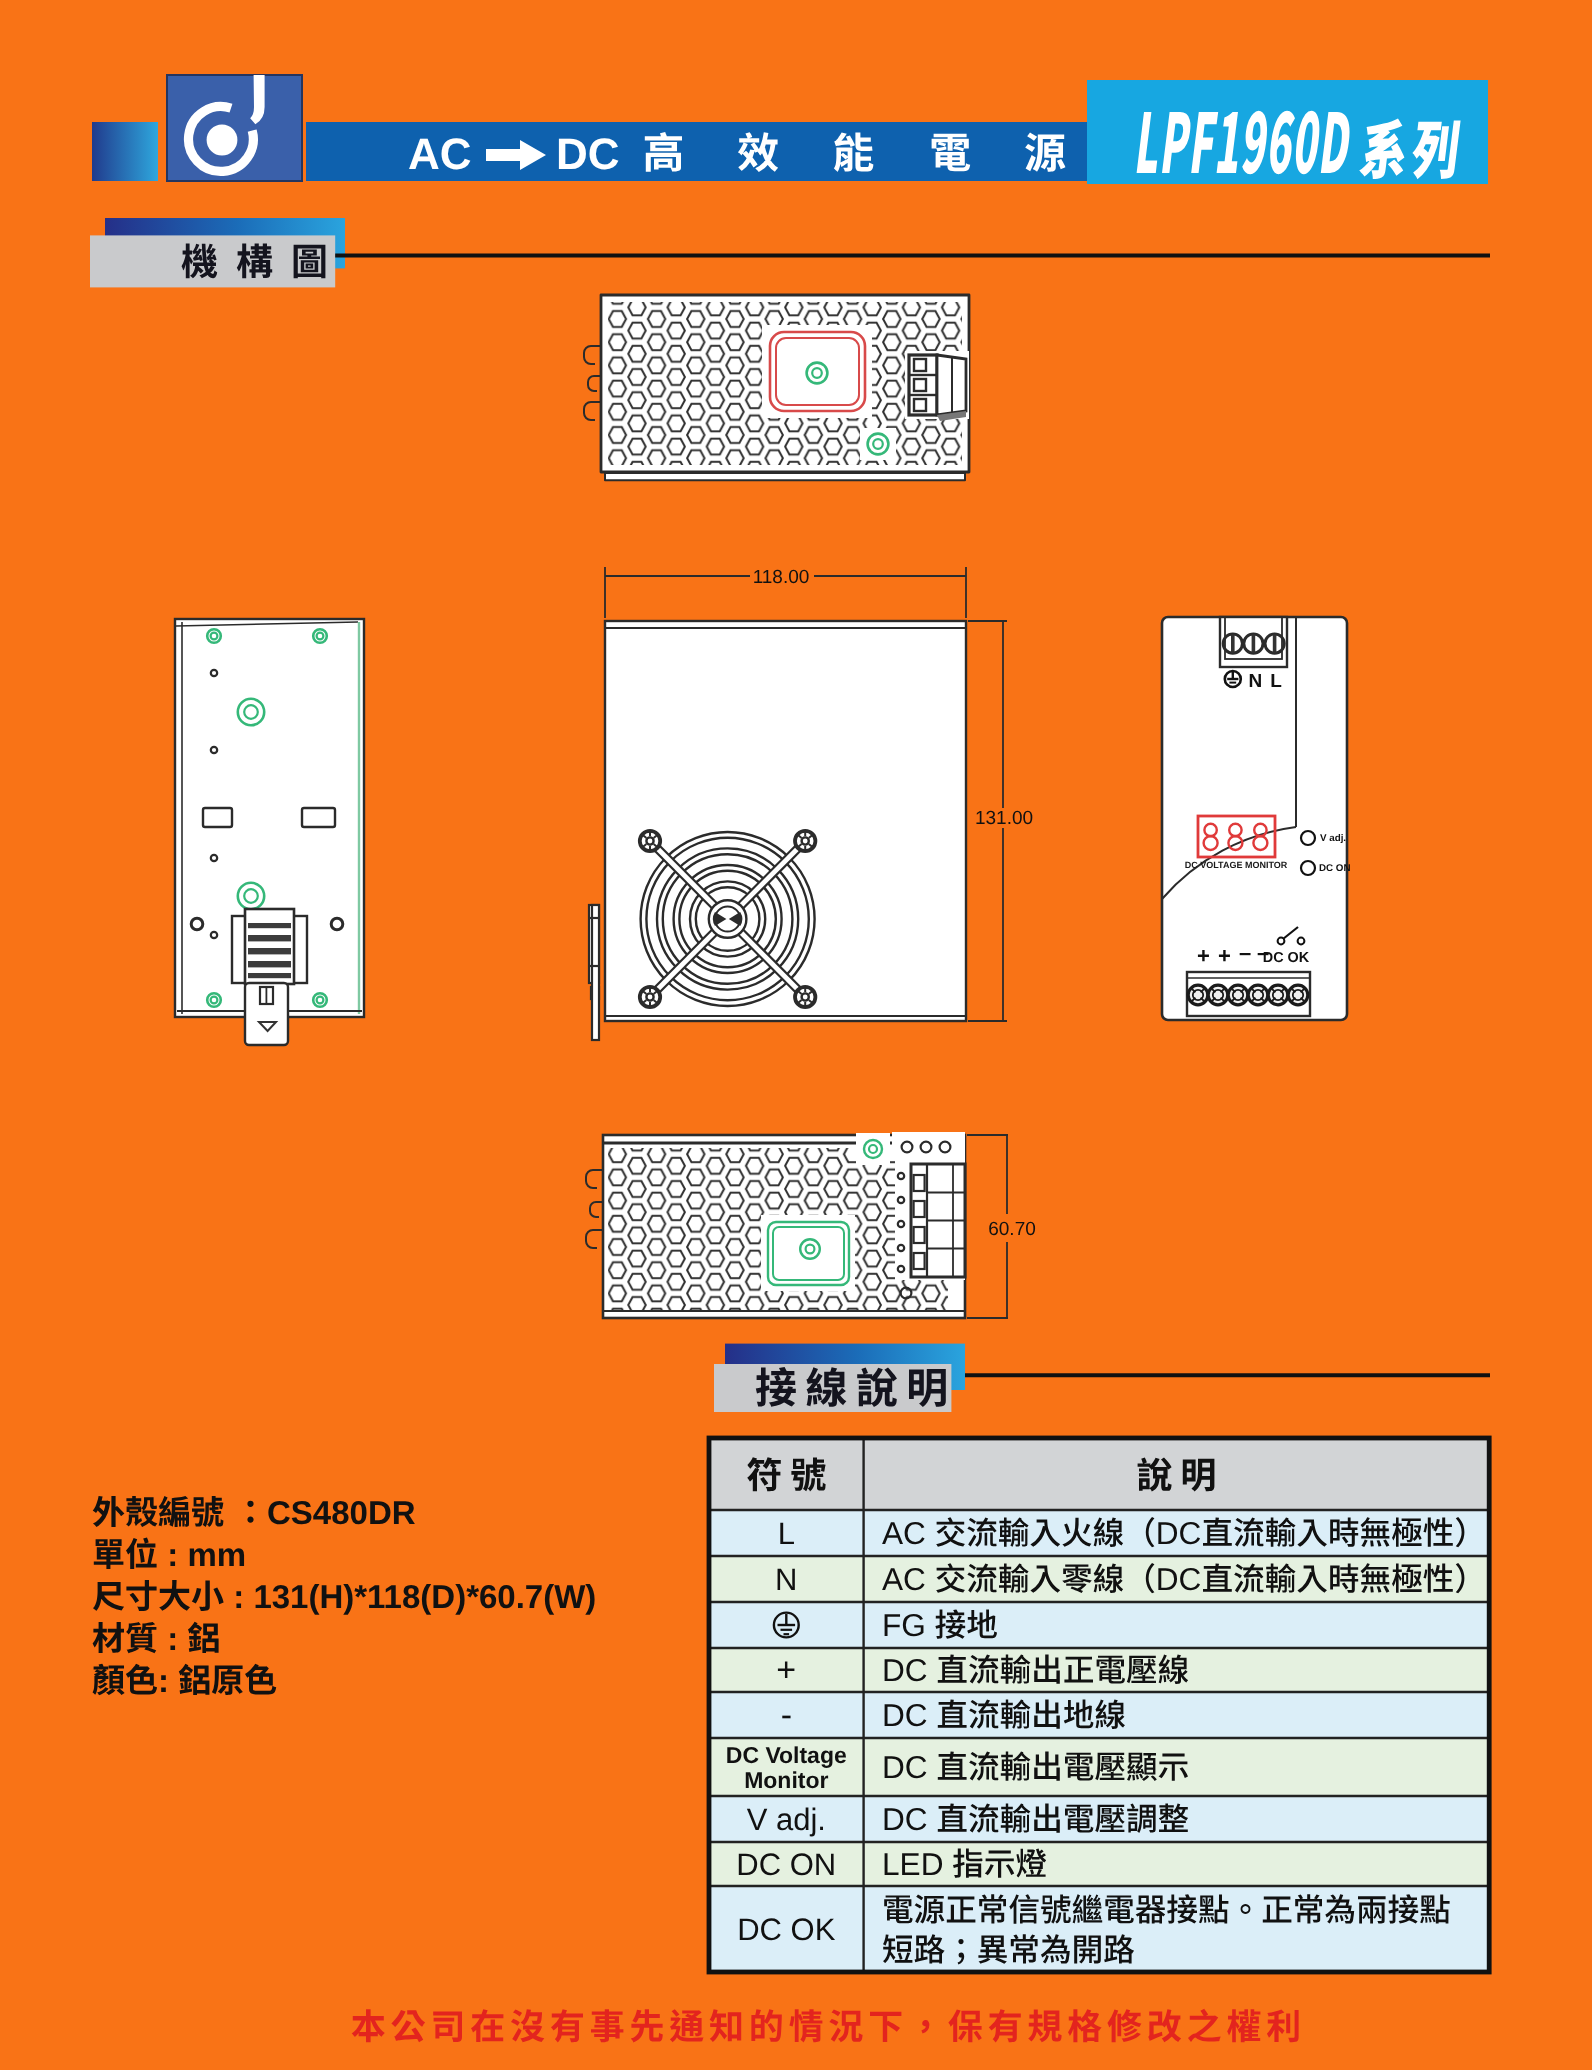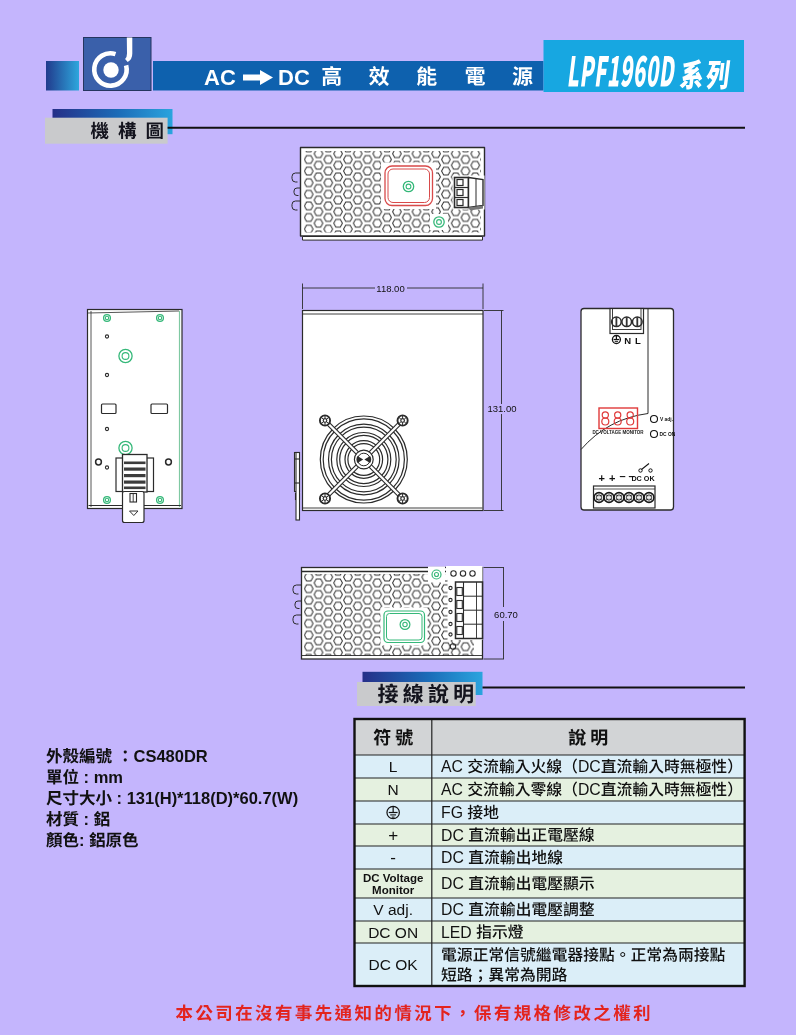--- a/index.html
+++ b/index.html
@@ -1,14 +1,14 @@
 <!DOCTYPE html>
 <html><head><meta charset="utf-8"><style>
 html,body{margin:0;padding:0;background:#fff}
-#page{position:relative;width:796px;height:1035px;background:#c4b5fd;overflow:hidden;font-family:"Liberation Sans",sans-serif}
+#page{position:relative;width:796px;height:1035px;background:#f97316;overflow:hidden;font-family:"Liberation Sans",sans-serif}
 </style></head>
 <body>
 
 <div id="page">
 <svg width="796" height="1035" viewBox="0 0 796 1035">
 
 <g>
         <defs>
           <linearGradient id="lg1" x1="0" y1="0" x2="1" y2="0">
             <stop offset="0" stop-color="#213b8d"></stop>

